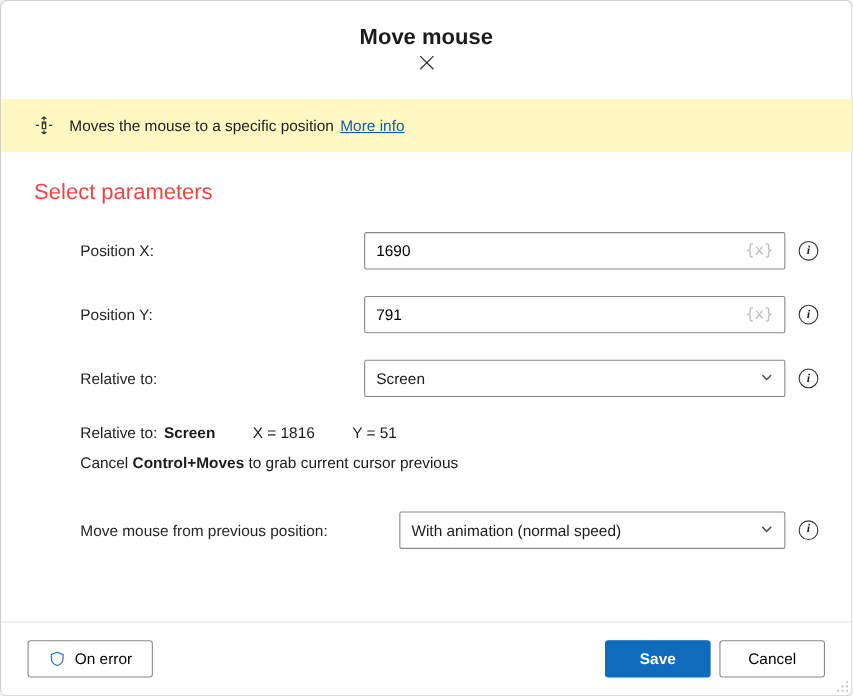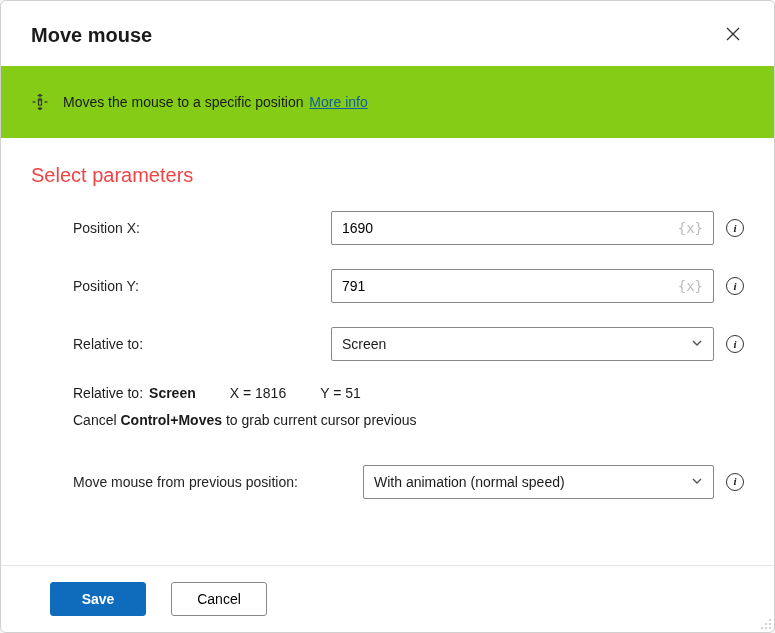--- a/index.html
+++ b/index.html
@@ -13,26 +13,27 @@
       display: flex;
       flex-direction: column;
       position: relative;
       color: #1b1b1b;
     }
     .header {
       padding: 22px 30px 18px;
       display: flex;
       align-items: center;
       justify-content: space-between;
+      flex-direction: column;
     }
     .title { font-size: 20px; font-weight: 600; }
     .close { font-size: 16px; cursor: pointer; color: #333; padding: 4px; line-height: 1; }
     .banner {
-      background: #84cc16;
-      padding: 27px 30px;
+      background: #fef9c3;
+      padding: 15px 30px;
       display: flex;
       align-items: center;
       gap: 14px;
       font-size: 14px;
     }
     .banner .link { color: #115ea3; text-decoration: underline; cursor: pointer; margin-left: 2px; }
     .section {
       padding: 26px 30px 10px;
       flex: 1 1 auto;
       overflow: auto;
@@ -94,21 +95,21 @@
       justify-content: center;
       cursor: pointer;
       border: 1px solid #8a8886;
       background: #fff;
       gap: 8px;
     }
     .btn.primary { background: #0f6cbd; border-color: #0f6cbd; color: #fff; font-weight: 600; min-width: 96px; }
     .btn.secondary { min-width: 96px; }
     .btn.onerror { padding: 0 18px; }
     .onerror svg { width: 16px; height: 16px; stroke: #0f6cbd; fill: none; stroke-width: 1.5; }
-    .right-btns { display: flex; gap: 25px; margin-left: 25px; }
+    .right-btns { display: flex; gap: 8px; margin-left: 25px; }
     .move-icon { display: inline-flex; }
     .resize-handle {
       position: absolute; right: 2px; bottom: 2px; width: 14px; height: 14px;
       cursor: nwse-resize; opacity: 0.5;
     }
     .resize-handle svg { width: 14px; height: 14px; }
     .cursor-block { align-items: flex-start; }
     .cursor-block .label { padding-top: 2px; }
   </style>
 </head>
@@ -220,20 +221,26 @@
               </svg>
           </span>
         </div>
         <span class="info-icon">i</span>
       </div>
     </div>
 
   </div>
 
   <div class="footer">
+    <button class="btn onerror">
+      <svg viewBox="0 0 24 24">
+          <path d="M12 3l8 3v5c0 5-3.5 8.5-8 10-4.5-1.5-8-5-8-10V6l8-3z"></path>
+        </svg>
+      <span>On error</span>
+    </button>
     <div class="right-btns">
       <button class="btn primary">Save</button>
       <button class="btn secondary">Cancel</button>
     </div>
   </div>
 
   <div class="resize-handle">
     <svg viewBox="0 0 14 14">
         <g fill="#888">
           <circle cx="12" cy="4" r="1"></circle>

